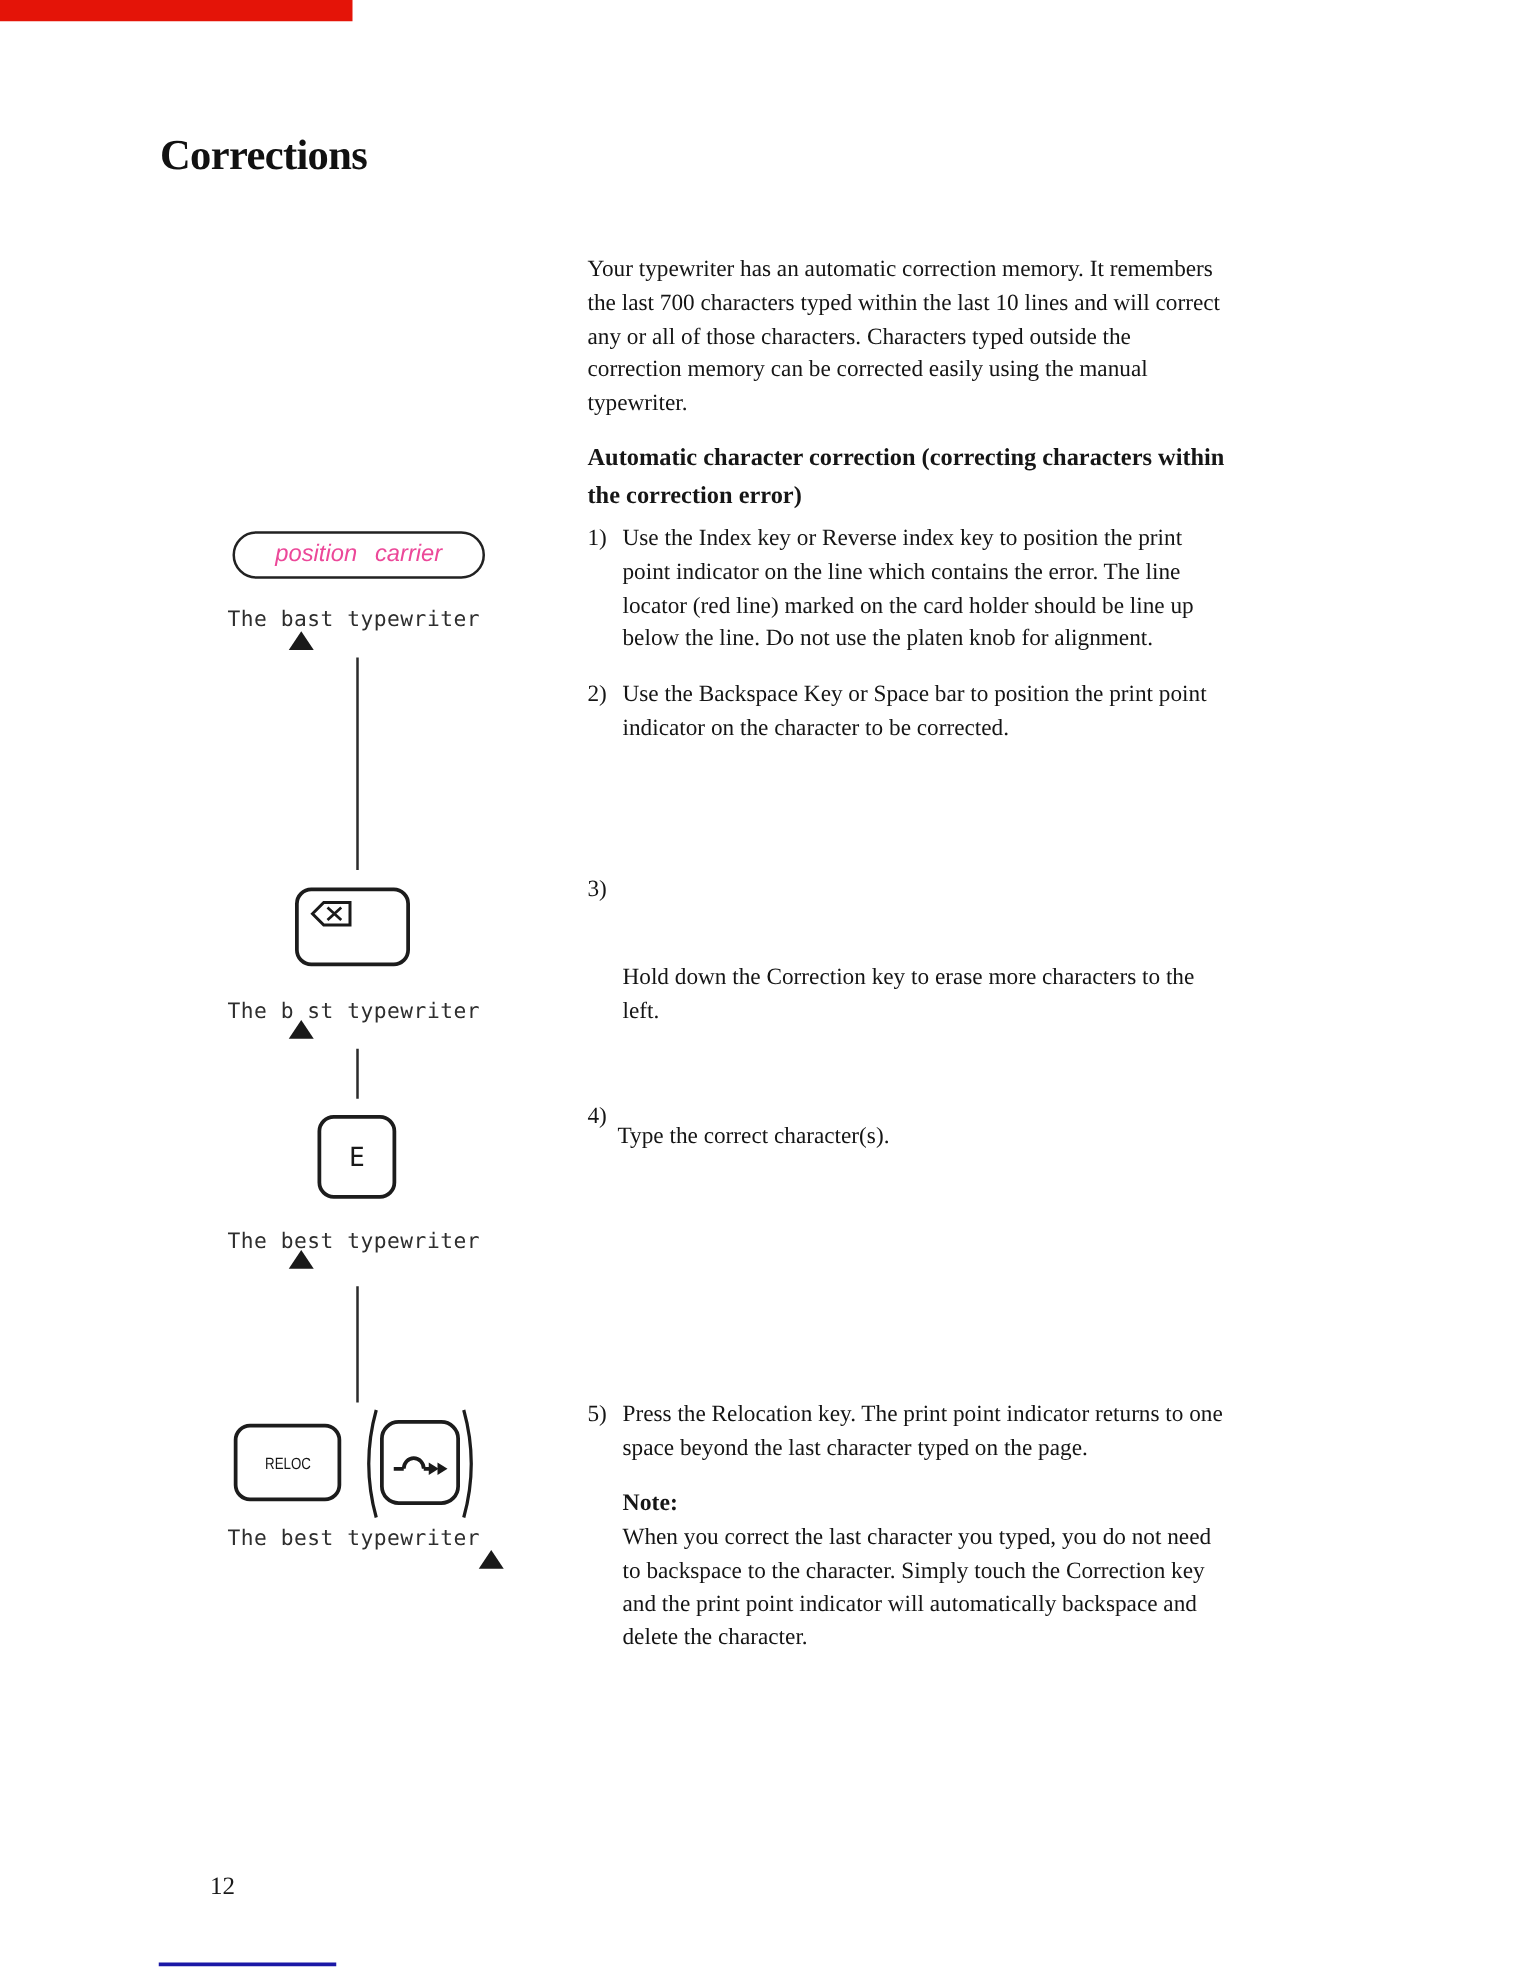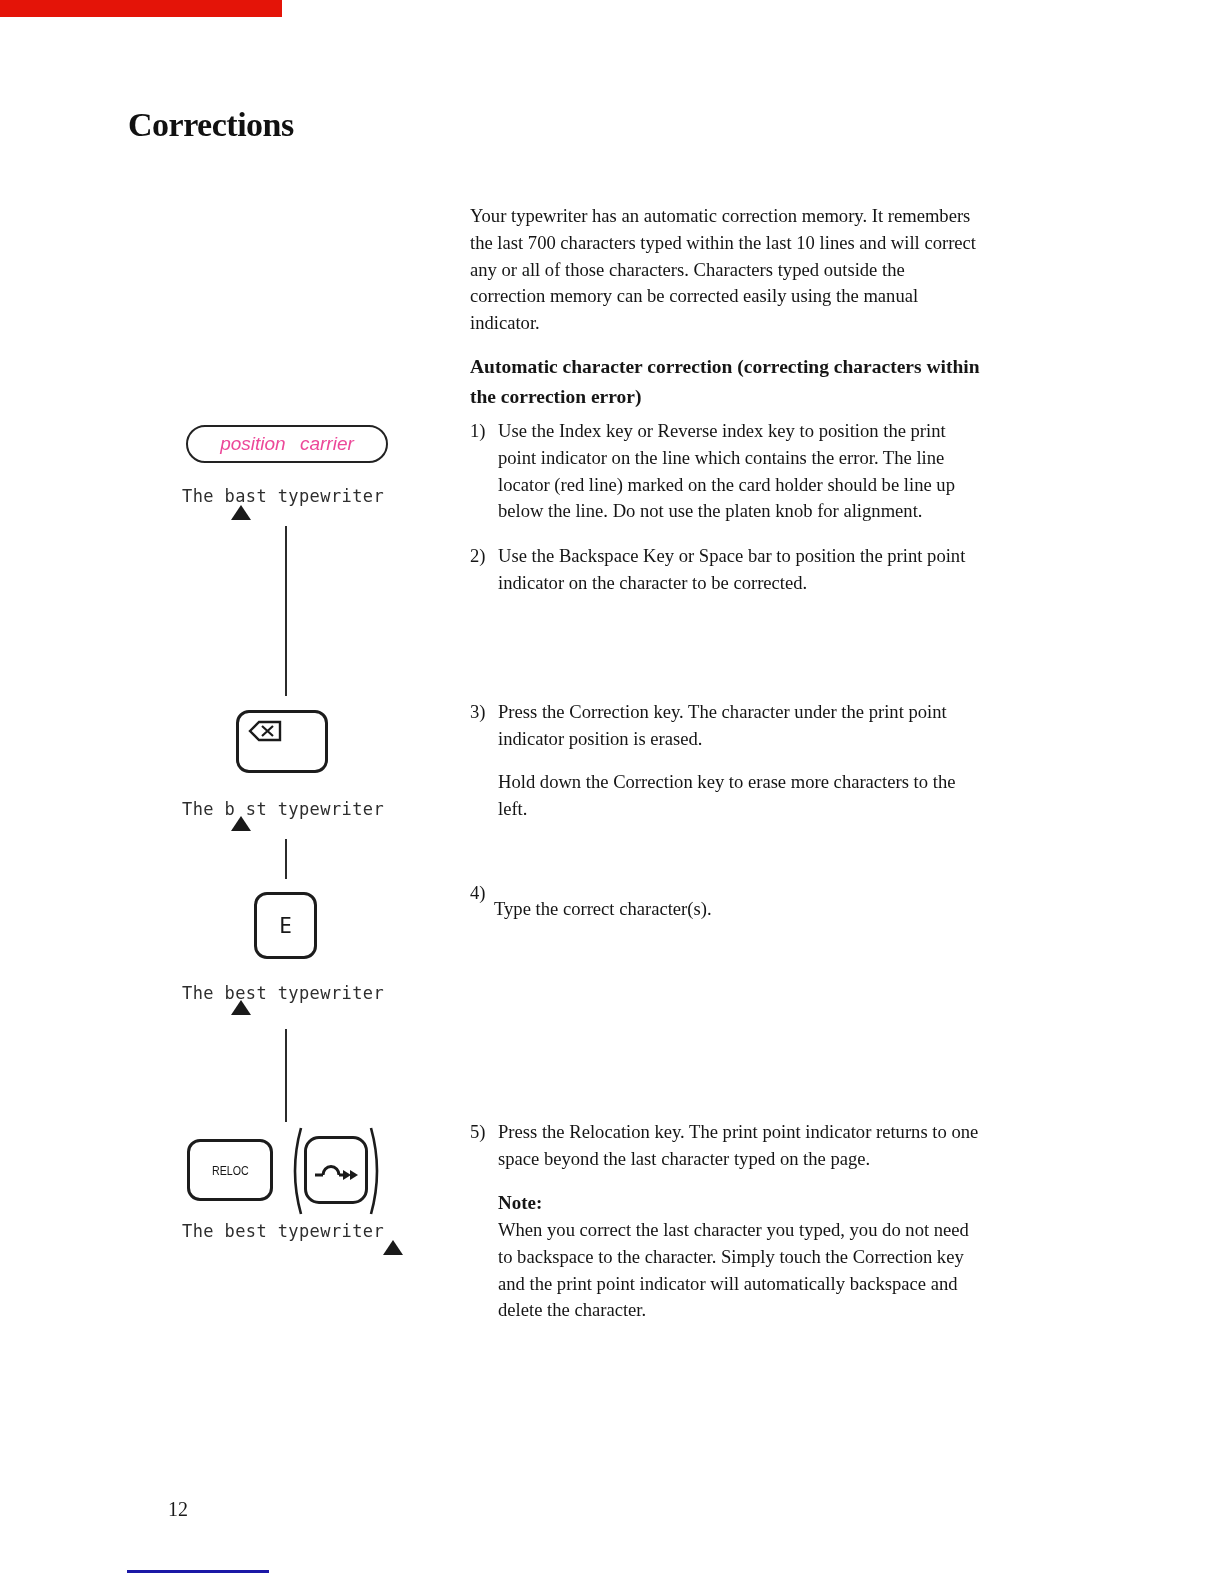--- a/index.html
+++ b/index.html
@@ -100,21 +100,21 @@
 
   <div class="abs red-bar"></div>
 
   <div class="abs page-title">Corrections</div>
 
   <div class="abs body-text intro">
       <div>Your typewriter has an automatic correction memory. It remembers</div>
       <div>the last 700 characters typed within the last 10 lines and will correct</div>
       <div>any or all of those characters. Characters typed outside the</div>
       <div>correction memory can be corrected easily using the manual</div>
-      <div>indicator.</div>
+      <div>typewriter.</div>
     </div>
 
   <div class="abs subheading">
       <div>Automatic character correction (correcting characters within</div>
       <div>the correction error)</div>
     </div>
 
   <div class="abs step-num num-1">1)</div>
   <div class="abs body-text txt-1">
       <div>Use the Index key or Reverse index key to position the print</div>
@@ -123,24 +123,20 @@
       <div>below the line. Do not use the platen knob for alignment.</div>
     </div>
 
   <div class="abs step-num num-2">2)</div>
   <div class="abs body-text txt-2">
       <div>Use the Backspace Key or Space bar to position the print point</div>
       <div>indicator on the character to be corrected.</div>
     </div>
 
   <div class="abs step-num num-3">3)</div>
-  <div class="abs body-text txt-3">
-      <div>Press the Correction key. The character under the print point</div>
-      <div>indicator position is erased.</div>
-    </div>
   <div class="abs body-text txt-3x">
       <div>Hold down the Correction key to erase more characters to the</div>
       <div>left.</div>
     </div>
 
   <div class="abs step-num num-4">4)</div>
   <div class="abs body-text txt-4">
       <div>Type the correct character(s).</div>
     </div>
 

